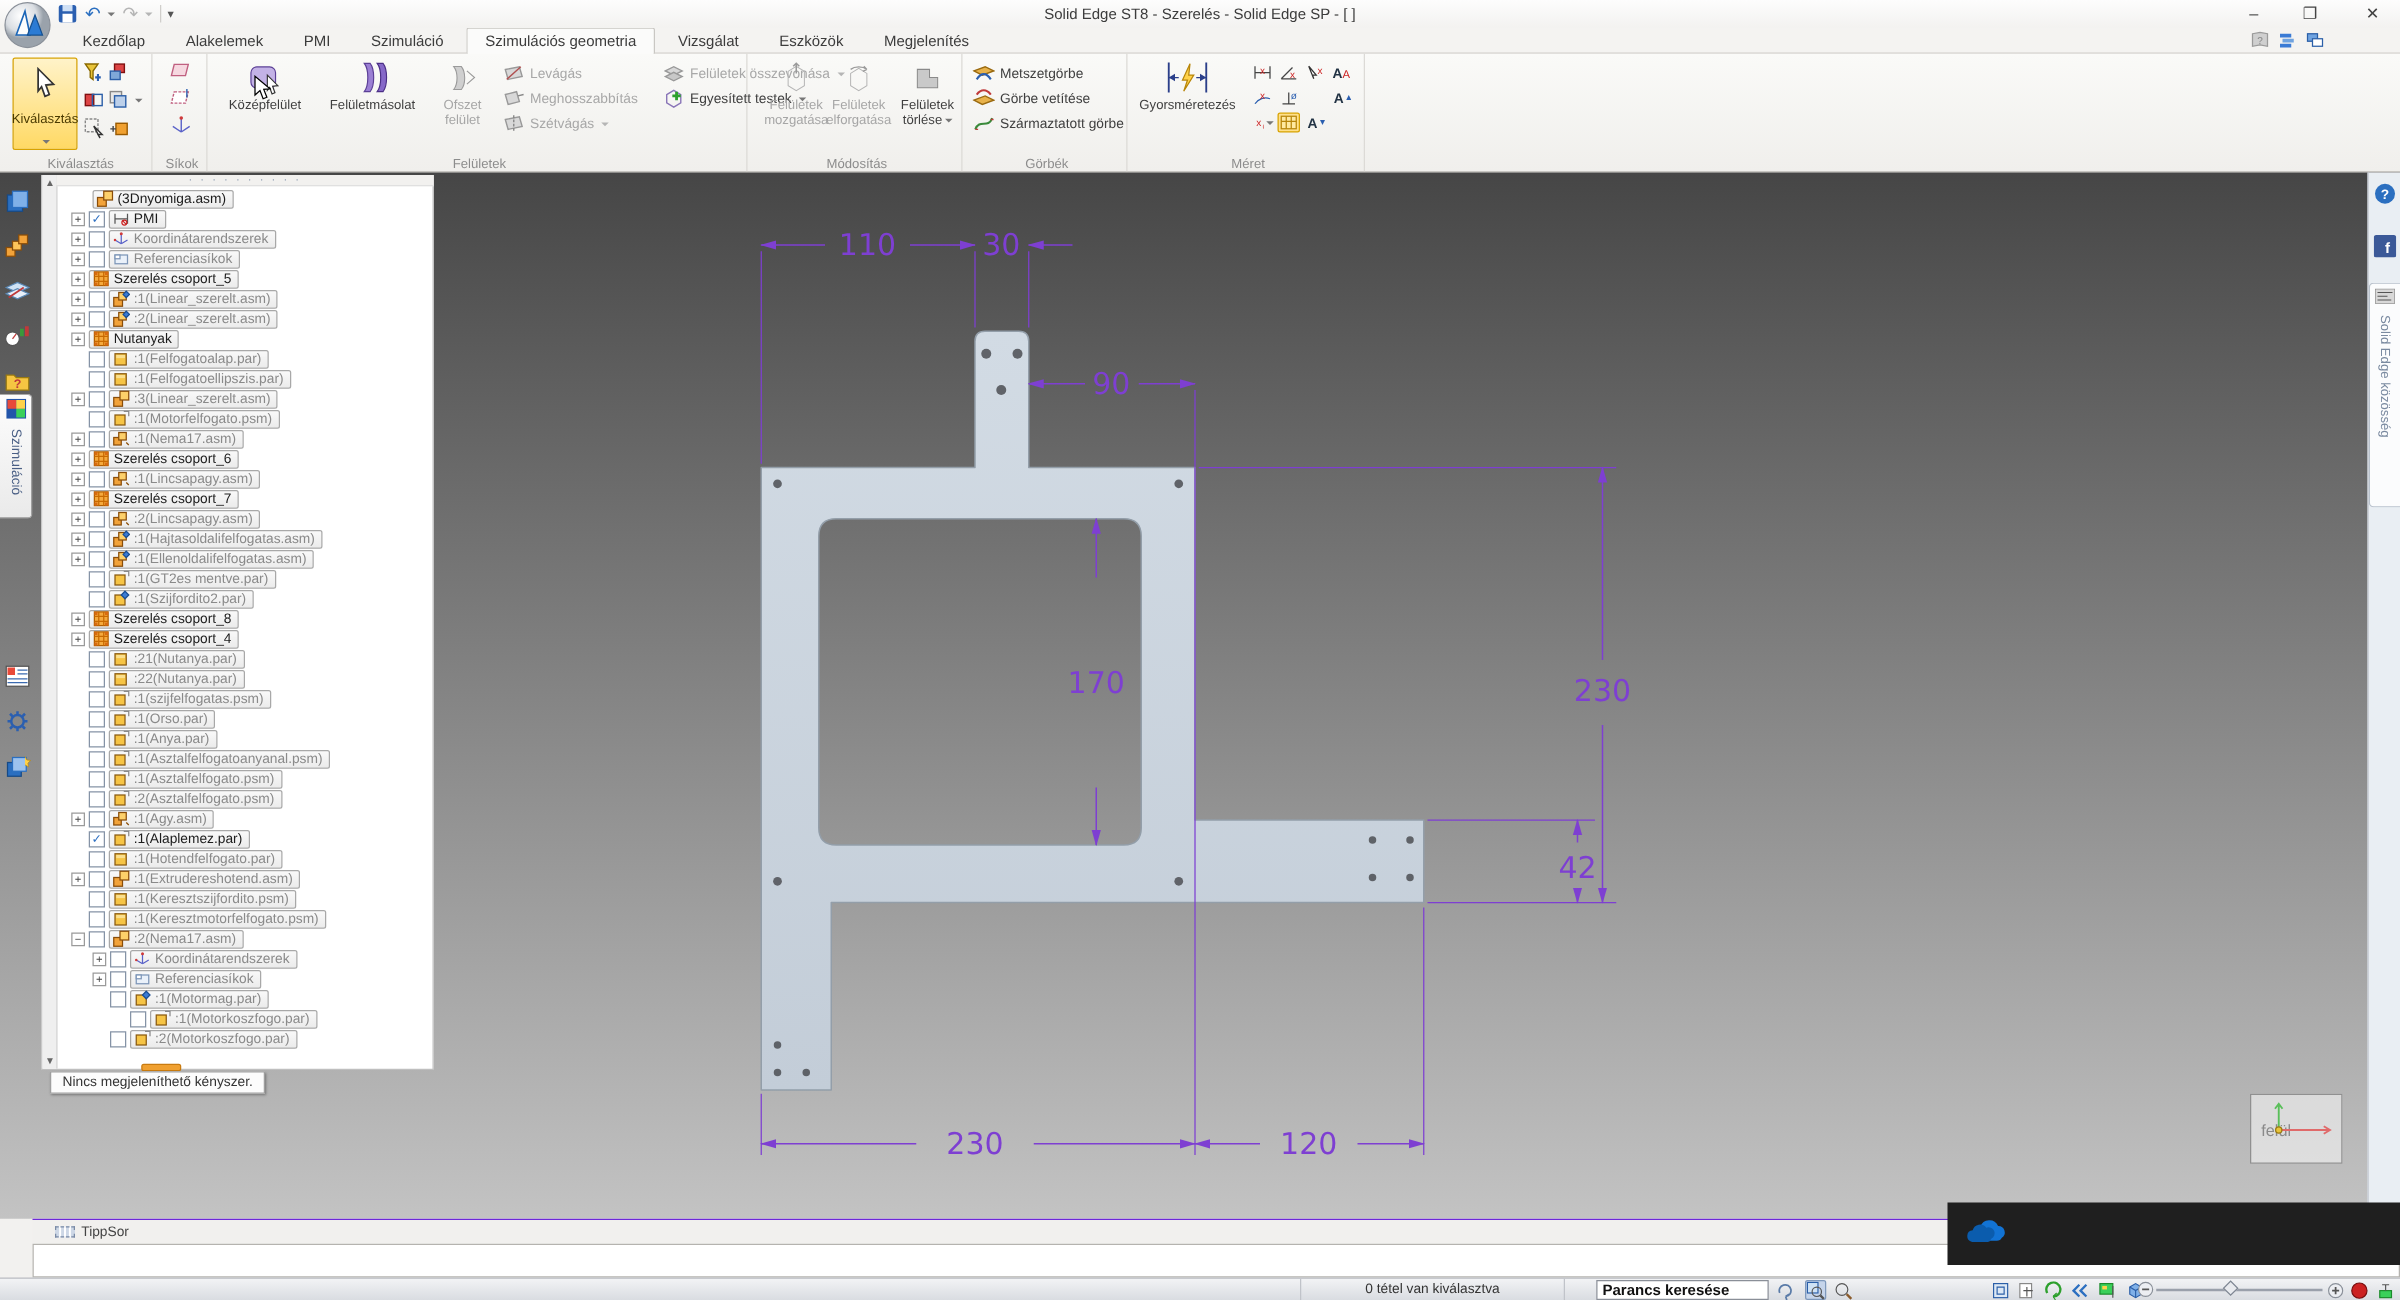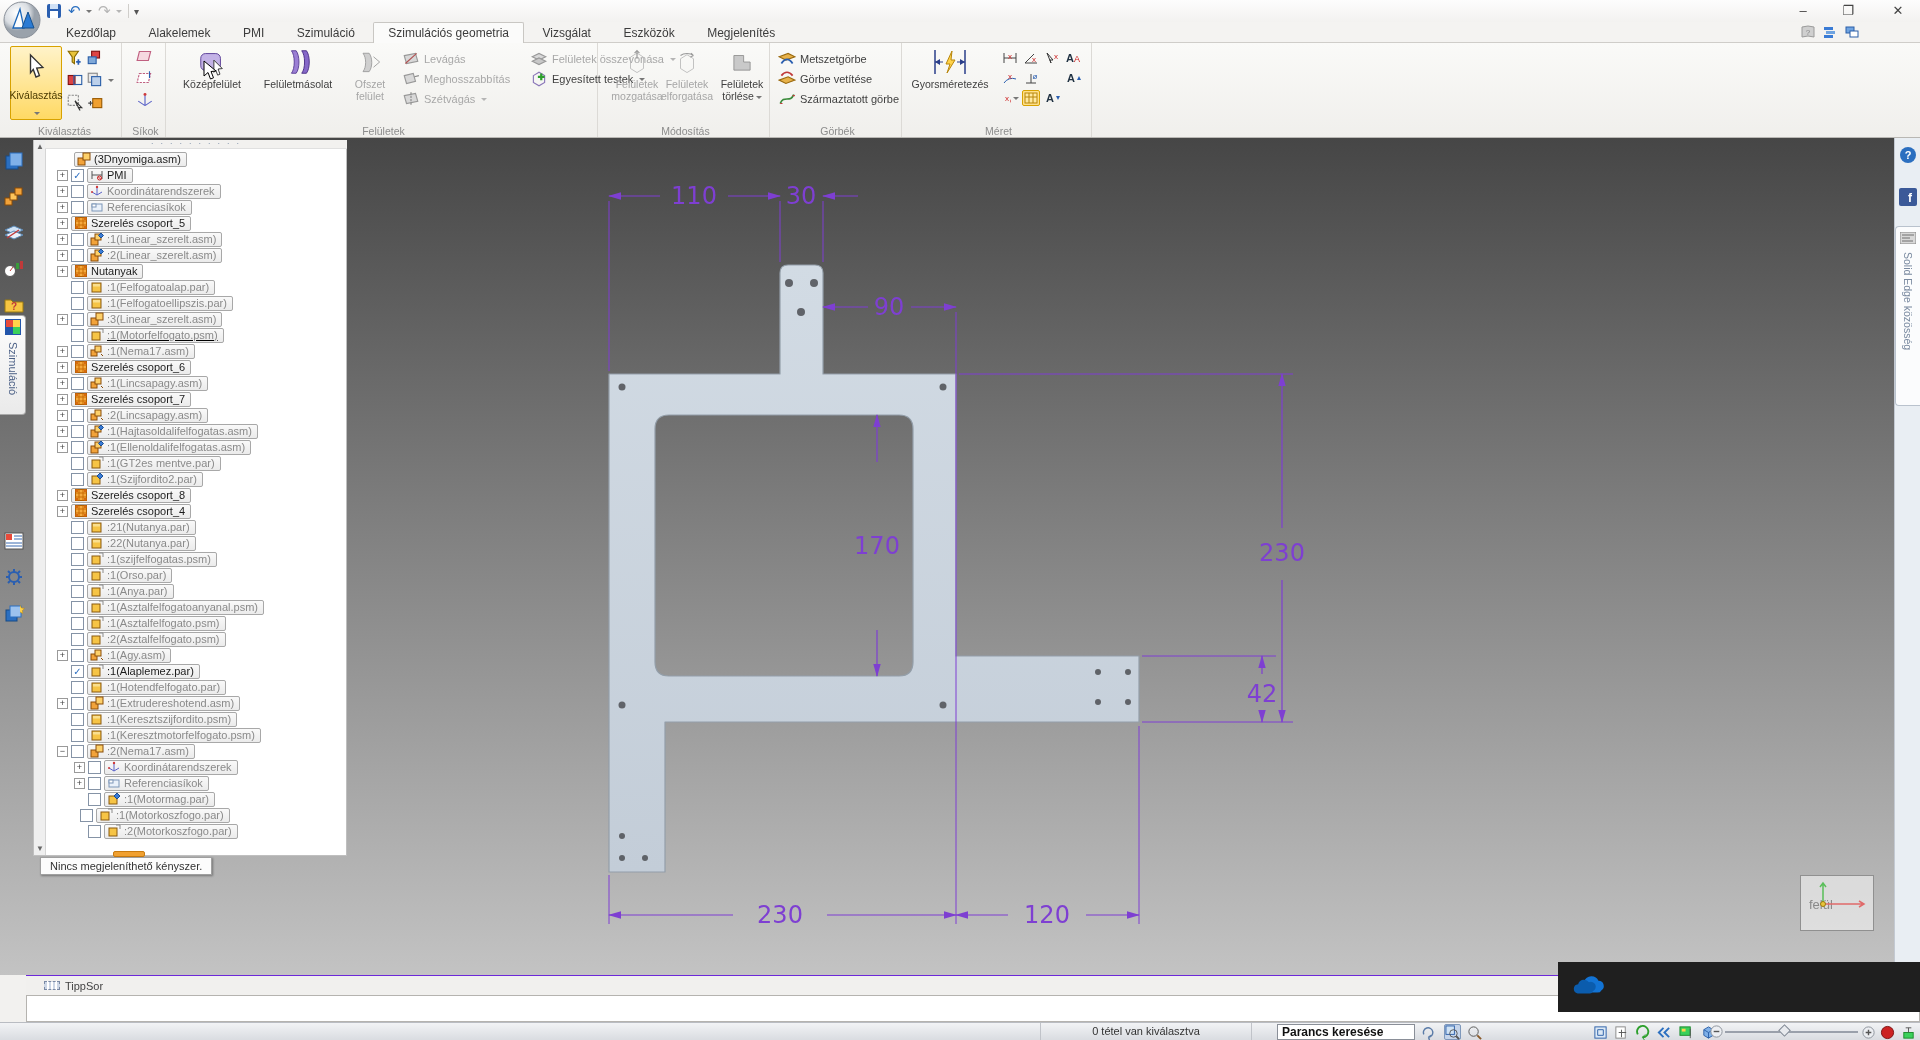--- a/index.html
+++ b/index.html
@@ -112,20 +112,21 @@
   <span class="qatbtn" style="left:68px;font-size:15px">↶</span>
   <span class="qatbtn" style="left:84px">
         <span class="caret"></span>
       </span>
   <span class="qatbtn" style="left:98px;font-size:15px;color:#b5b5b5">↷</span>
   <span class="qatbtn" style="left:114px">
         <span class="caret" style="border-top-color:#b5b5b5"></span>
       </span>
   <span class="qsep" style="left:128px"></span>
   <span class="qatbtn" style="left:134px;color:#555;font-size:10px">▾</span>
+  <div id="title">Solid Edge ST8 - Szerelés - Solid Edge SP - [ ]</div>
   <span class="winbtn" style="left:1788px">–</span>
   <span class="winbtn" style="left:1833px">❐</span>
   <span class="winbtn" style="left:1883px">✕</span>
 </div>
 
 <div id="tabrow">
   <div id="tabs">
     <span class="tab">Kezdőlap</span>
     <span class="tab">Alakelemek</span>
     <span class="tab">PMI</span>
@@ -766,21 +767,21 @@
           <span class="tpill">
             <span class="tico">
               <svg viewBox="0 0 14 14">
                 <rect x="1" y="6" width="7" height="7" fill="#f2a33a" stroke="#8a4d08"></rect>
                 <rect x="6" y="1" width="7" height="7" fill="#fdd06a" stroke="#8a4d08"></rect>
               </svg>
             </span>
             <span>:3(Linear_szerelt.asm)</span>
           </span>
         </div>
-        <div class="trow" style="padding-left: 11px; text-decoration: underline;">
+        <div class="trow" style="padding-left: 11px;">
           <span class="texp empty"></span>
           <span class="tchk"></span>
           <span class="tpill">
             <span class="tico">
               <svg viewBox="0 0 14 14">
                 <rect x="2" y="4" width="8" height="8" fill="#f6c445" stroke="#8a5a10"></rect>
                 <path d="M9,1 L13,1 L13,5" fill="none" stroke="#8a8a8a"></path>
               </svg>
             </span>
             <span>:1(Motorfelfogato.psm)</span>
@@ -1175,21 +1176,21 @@
           <span class="tpill">
             <span class="tico">
               <svg viewBox="0 0 14 14">
                 <rect x="2" y="4" width="8" height="8" fill="#f6c445" stroke="#8a5a10"></rect>
                 <path d="M10,1 L13,4 L10,7 L7,4 Z" fill="#3a7bd5" stroke="#1b4f94"></path>
               </svg>
             </span>
             <span>:1(Motormag.par)</span>
           </span>
         </div>
-        <div class="trow" style="padding-left: 20px;">
+        <div class="trow" style="padding-left: 44px;">
           <span class="texp empty"></span>
           <span class="tchk"></span>
           <span class="tpill">
             <span class="tico">
               <svg viewBox="0 0 14 14">
                 <rect x="2" y="4" width="8" height="8" fill="#f6c445" stroke="#8a5a10"></rect>
                 <path d="M9,1 L13,1 L13,5" fill="none" stroke="#8a8a8a"></path>
               </svg>
             </span>
             <span>:1(Motorkoszfogo.par)</span>

